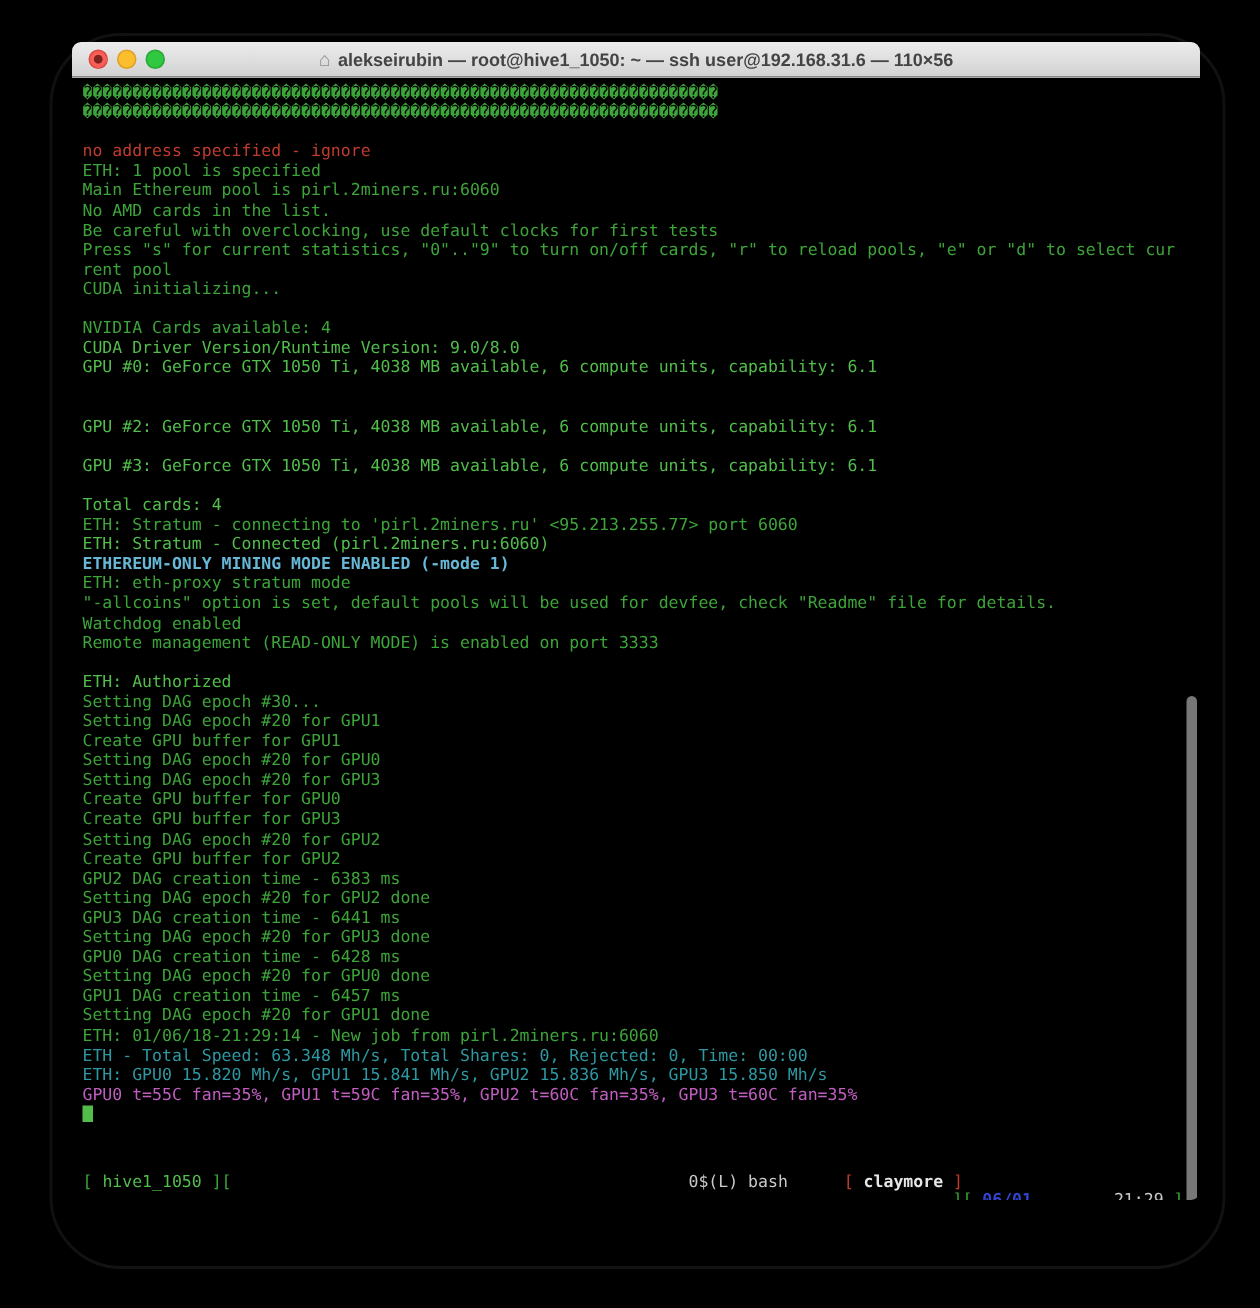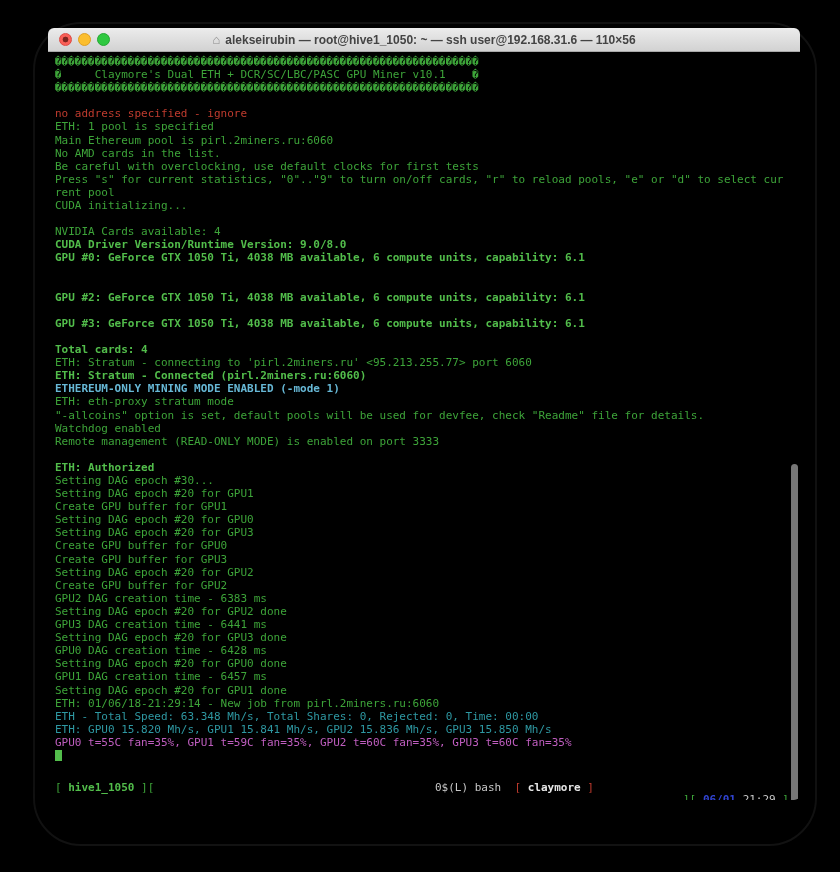--- a/index.html
+++ b/index.html
@@ -25,26 +25,26 @@
   .btn-min{background:#fbbe2e;border:1px solid #dfa023;}
   .btn-zoom{background:#2fc840;border:1px solid #26a834;}
   .title-wrap{display:flex;align-items:center;gap:5px;max-width:640px;white-space:nowrap;overflow:hidden;}
   .home-ico{font-size:13px;color:#8e8e8e;line-height:1;}
 
   .screen{position:absolute;left:0;top:24px;right:0;bottom:0;background:#000;
     padding:3px 0 0 7px;font-size:11px;}
   .line{height:13.1px;white-space:pre;line-height:13.1px;}
 
   .green{color:#3da439;}
-  .green-b{color:#52bd4b;font-weight:bold;}
+  .green-b{color:#52bd4b;font-weight:normal;}
   .red{color:#bf3b2e;text-align:center;}
   .cyan{color:#2e98a2;}
   .cyan-b{color:#67b8d6;font-weight:bold;}
   .magenta{color:#c05ec0;}
-  .white{color:#c8c8c8;}
+  .white{color:#c8c8c8;margin-left:24px;}
   .white-b{color:#e6e6e6;font-weight:bold;text-align:right;}
   .blue-b{color:#3144d2;font-weight:bold;}
 
   .cursor-block{display:inline-block;width:7px;height:11px;background:#52bd4b;margin-top:1px;}
 
   .statusbar{position:absolute;left:7px;right:7px;bottom:5px;height:14px;
     font-size:11px;line-height:14px;white-space:pre;}
   .sb-left{position:absolute;left:0;top:0;text-align:center;}
   .sb-center{position:absolute;left:380px;top:0;}
   .sb-right{position:absolute;right:4px;top:12px;}
@@ -67,21 +67,20 @@
     </div>
     <div class="title-wrap">
       <span class="home-ico">⌂</span>
       <span>alekseirubin — root@hive1_1050: ~ — ssh user@192.168.31.6 — 110×56</span>
     </div>
   </div>
 
   <div class="screen">
     <div>
         <div class="line"><span class="green">����������������������������������������������������������������</span></div>
-        <div class="line"><span class="green">�     Claymore's Dual ETH + DCR/SC/LBC/PASC GPU Miner v10.1    �</span></div>
         <div class="line"><span class="green">����������������������������������������������������������������</span></div>
         <div class="line"><span class="green"></span></div>
         <div class="line"><span class="red">no address specified - ignore</span></div>
         <div class="line"><span class="green">ETH: 1 pool is specified</span></div>
         <div class="line"><span class="green">Main Ethereum pool is pirl.2miners.ru:6060</span></div>
         <div class="line"><span class="green">No AMD cards in the list.</span></div>
         <div class="line"><span class="green">Be careful with overclocking, use default clocks for first tests</span></div>
         <div class="line"><span class="green">Press "s" for current statistics, "0".."9" to turn on/off cards, "r" to reload pools, "e" or "d" to select cur</span></div>
         <div class="line"><span class="green">rent pool</span></div>
         <div class="line"><span class="green">CUDA initializing...</span></div>

